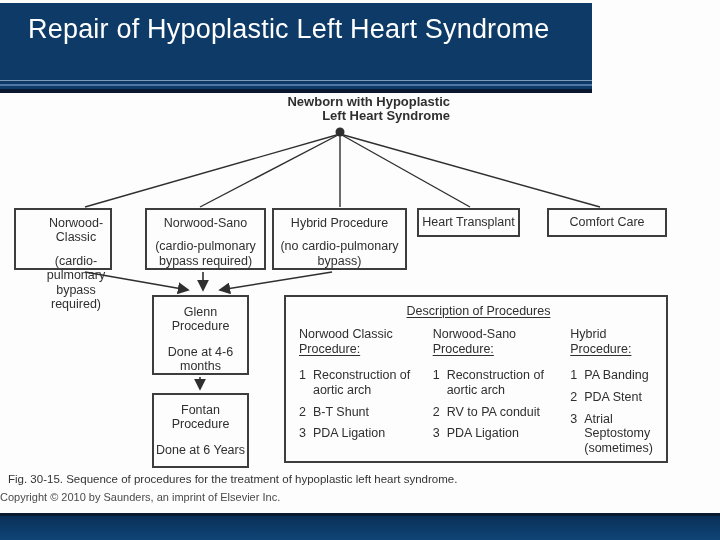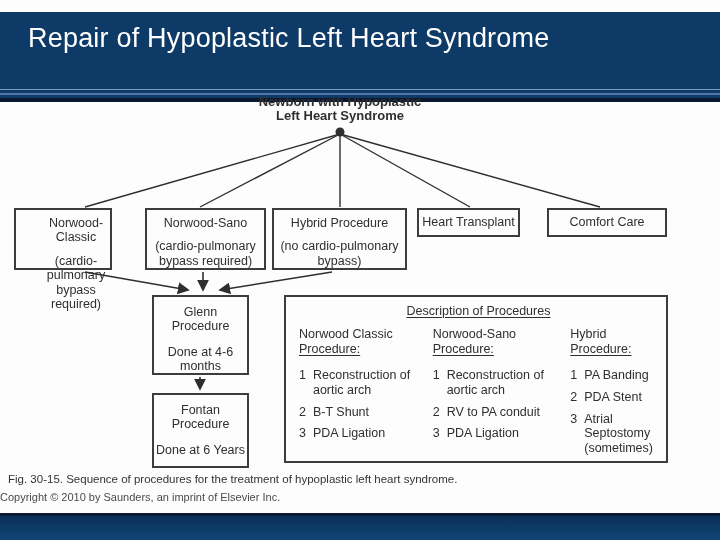--- a/index.html
+++ b/index.html
@@ -2,34 +2,34 @@
 <html><head>
 <meta charset="utf-8">
 <style>
   html,body { margin:0; padding:0; background:#888; }
   .slide {
     position:relative; width:720px; height:540px; margin:0 auto;
     background:#fdfdfd; overflow:hidden;
     font-family:"Liberation Sans", sans-serif;
   }
   
-  .header { position:absolute; left:0; top:12px; width:720px; height:90px; background:#0d3a66; }
+  .header { position:absolute; left:0; top:3px; width:592px; height:90px; background:#0d3a66; }
   .header .rule-a { position:absolute; top:77px; left:0; right:0; height:1px; background:#7d9cba; }
   .header .rule-b { position:absolute; top:81px; left:0; right:0; height:2px; background:#4f79a4; }
   .header .band   { position:absolute; bottom:0; left:0; right:0; height:4px; background:#0b1930; }
   .title {
     position:absolute; left:28px; top:11px; margin:0;
     font-size:27px; font-weight:400; color:#ffffff; letter-spacing:0.2px; white-space:nowrap;
   }
   
   .figure { position:absolute; left:0; top:90px; width:720px; height:423px; color:#2f2f2f; }
   .figure svg.wires { position:absolute; left:0; top:0; z-index:1; }
   .root-label {
     position:absolute; left:230px; top:5px; width:220px; z-index:2;
-    text-align:center; font-size:13px; font-weight:700; line-height:1.1;
+    text-align:right; font-size:13px; font-weight:700; line-height:1.1;
   }
   .fbox {
     position:absolute; z-index:2; box-sizing:border-box;
     border:2px solid #3d3d3d; background:#fdfdfd;
     text-align:center; font-size:12.5px; line-height:1.15; color:#2f2f2f;
   }
   .fbox .sub { margin-top:9px; }
   .fbox.tall { padding-top:6px; height:62px; top:118px; }
   .fbox.short { top:118px; height:29px; display:flex; align-items:center; justify-content:center; }
   .fbox.stage { left:152px; width:97px; padding-top:8px; }

